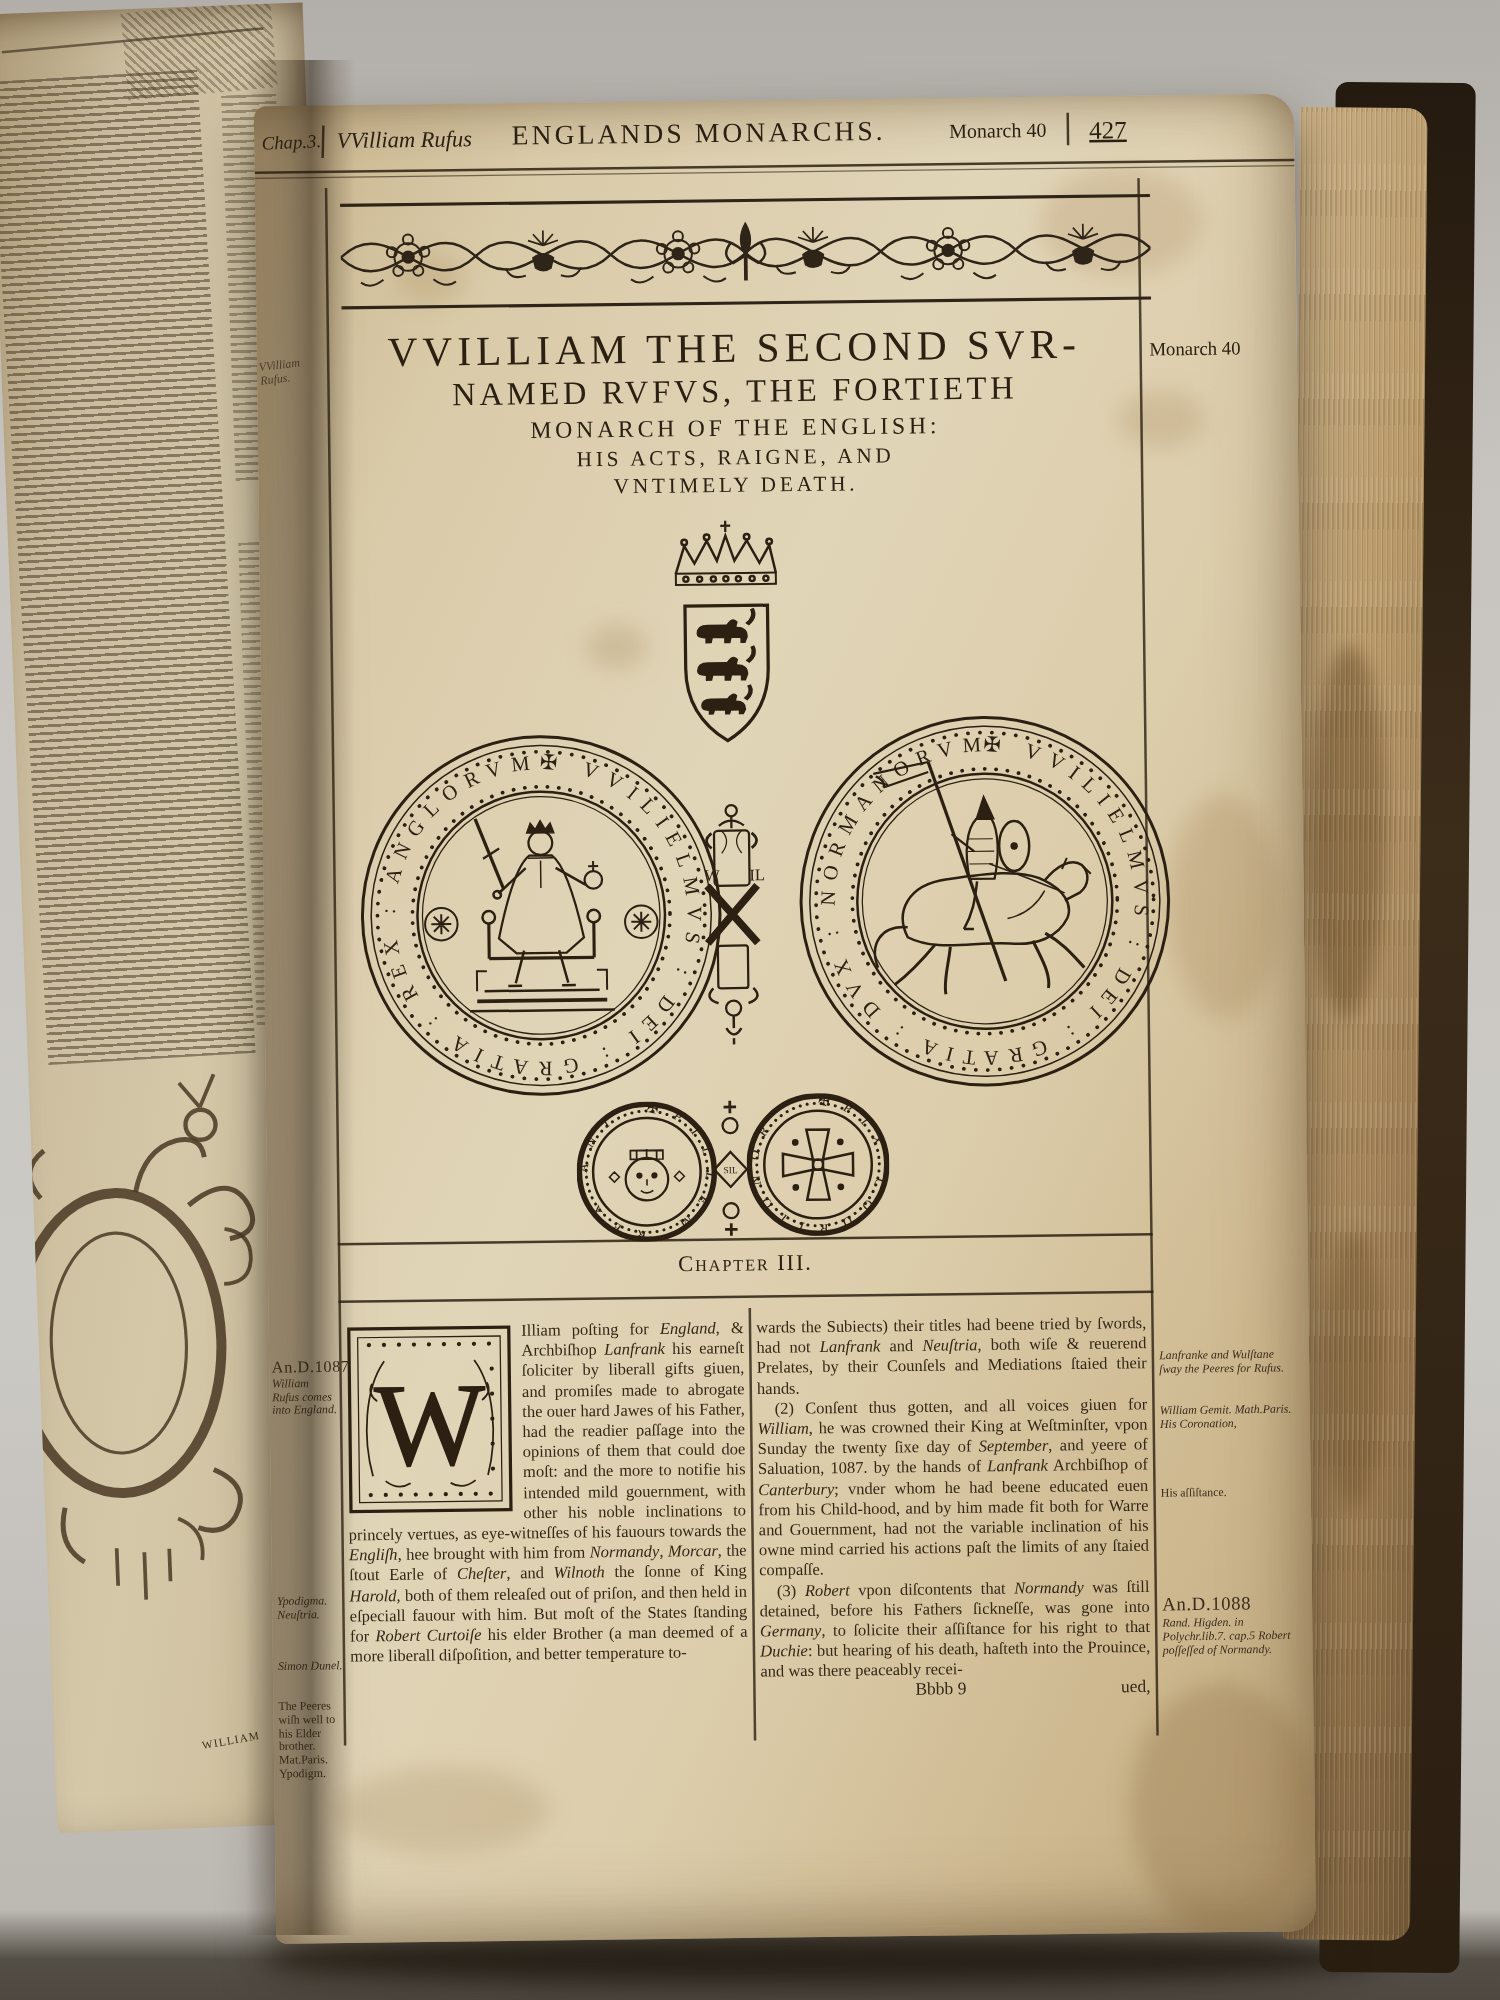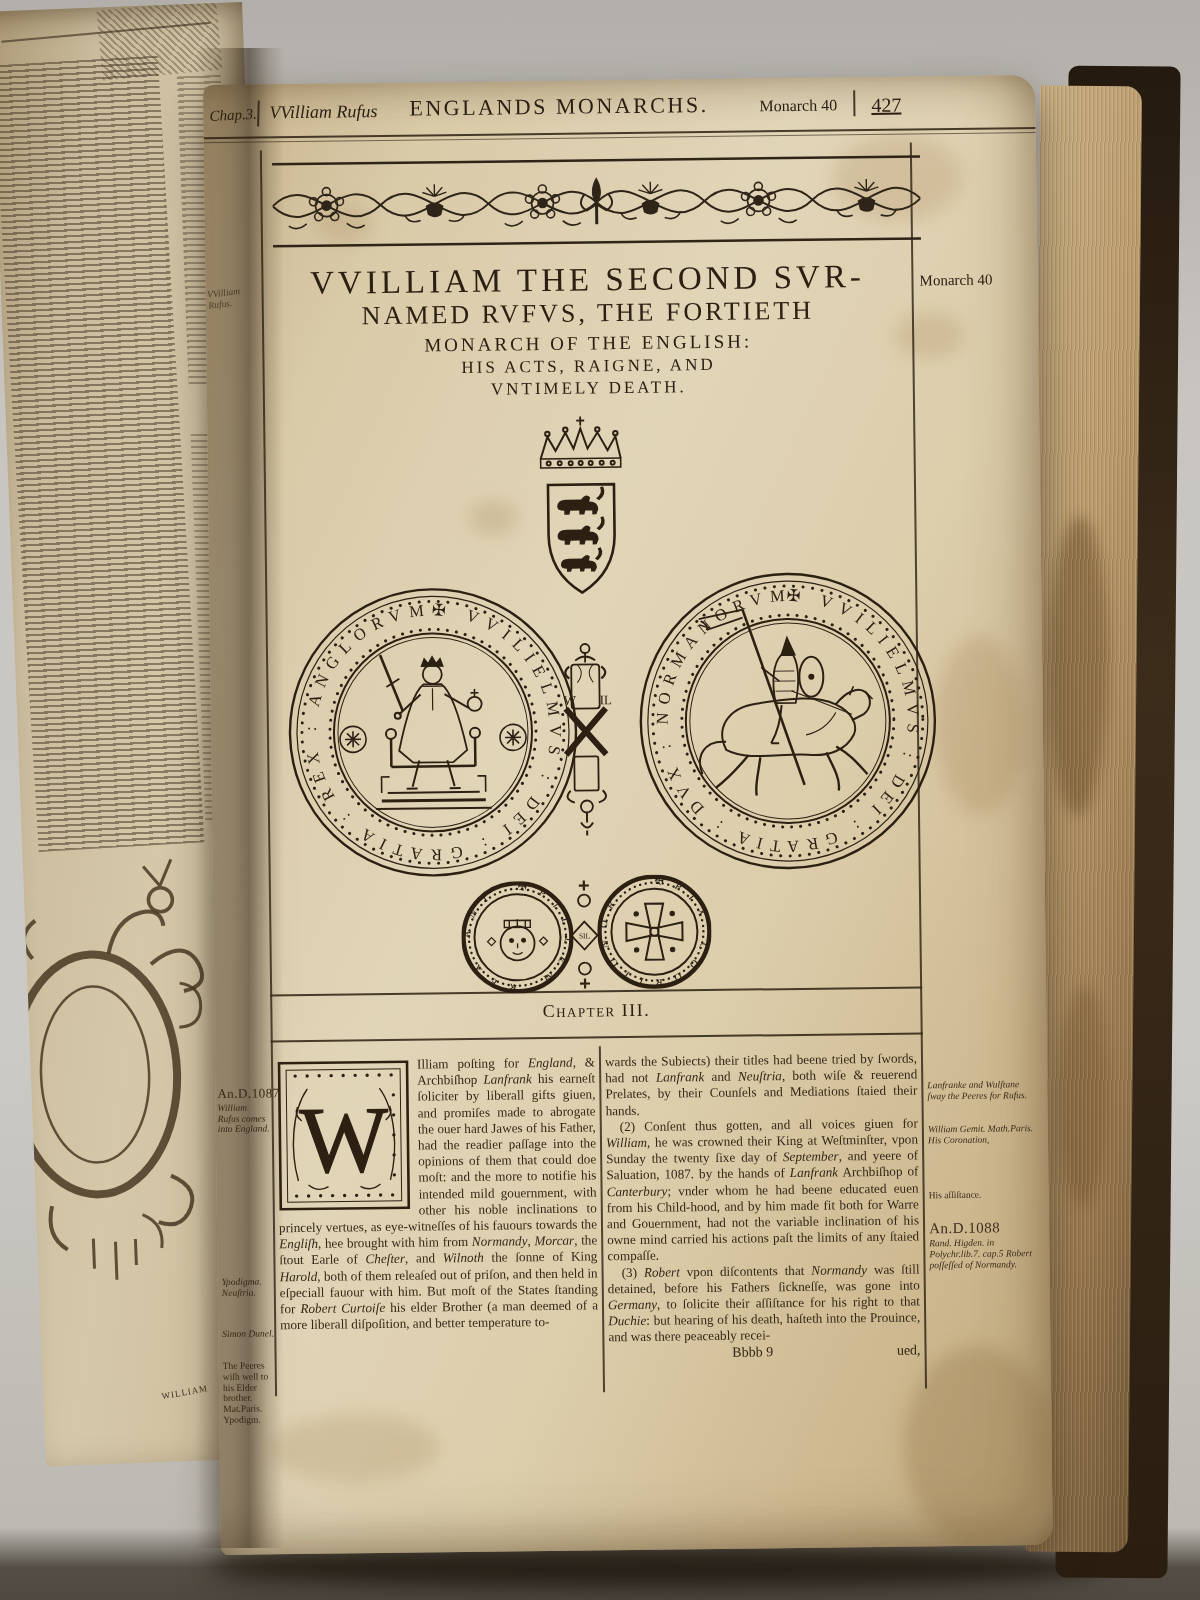--- a/index.html
+++ b/index.html
@@ -443,21 +443,21 @@
 
     <div class="abs mn mn-it" style="left:712px;top:976px;width:106px;margin-top:28px;">
       <span>Lanfranke and Wulſtane ſway the Peeres for Rufus.</span>
     </div>
     <div class="abs mn mn-it" style="left:712px;top:1048px;width:106px;">
       <span>William Gemit. Math.Paris. His Coronation,</span>
     </div>
     <div class="abs mn" style="left:712px;top:1114px;width:106px;">
       <span>His aſſiſtance.</span>
     </div>
-    <div class="abs mn mn-big" style="left:712px;top:1144px;width:110px;">
+    <div class="abs mn mn-big" style="left:712px;top:1200px;width:110px;">
       <span class="head">An.D.1088</span>
       <span class="mn-it">Rand. Higden. in Polychr.lib.7. cap.5  Robert poſſeſſed of Normandy.</span>
     </div>
 
   </div>
 
   <div class="abs gutter-shadow ni"></div>
 
 </div>
 

